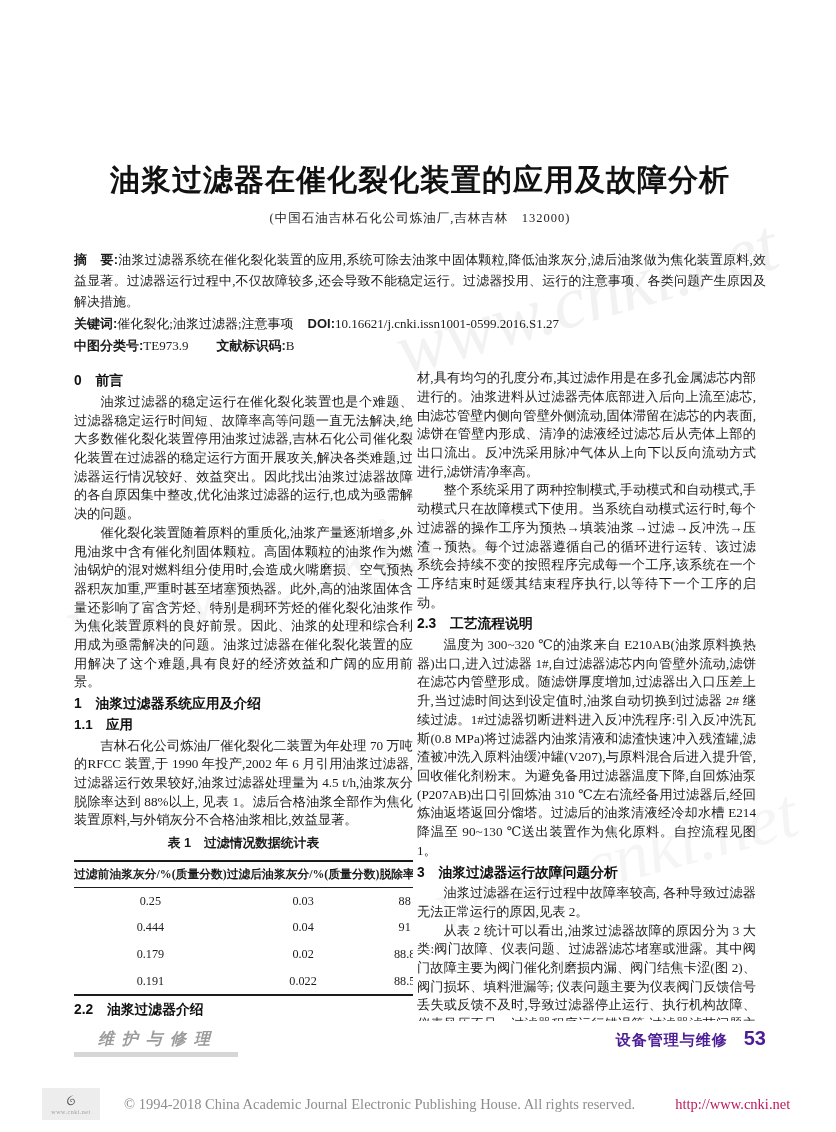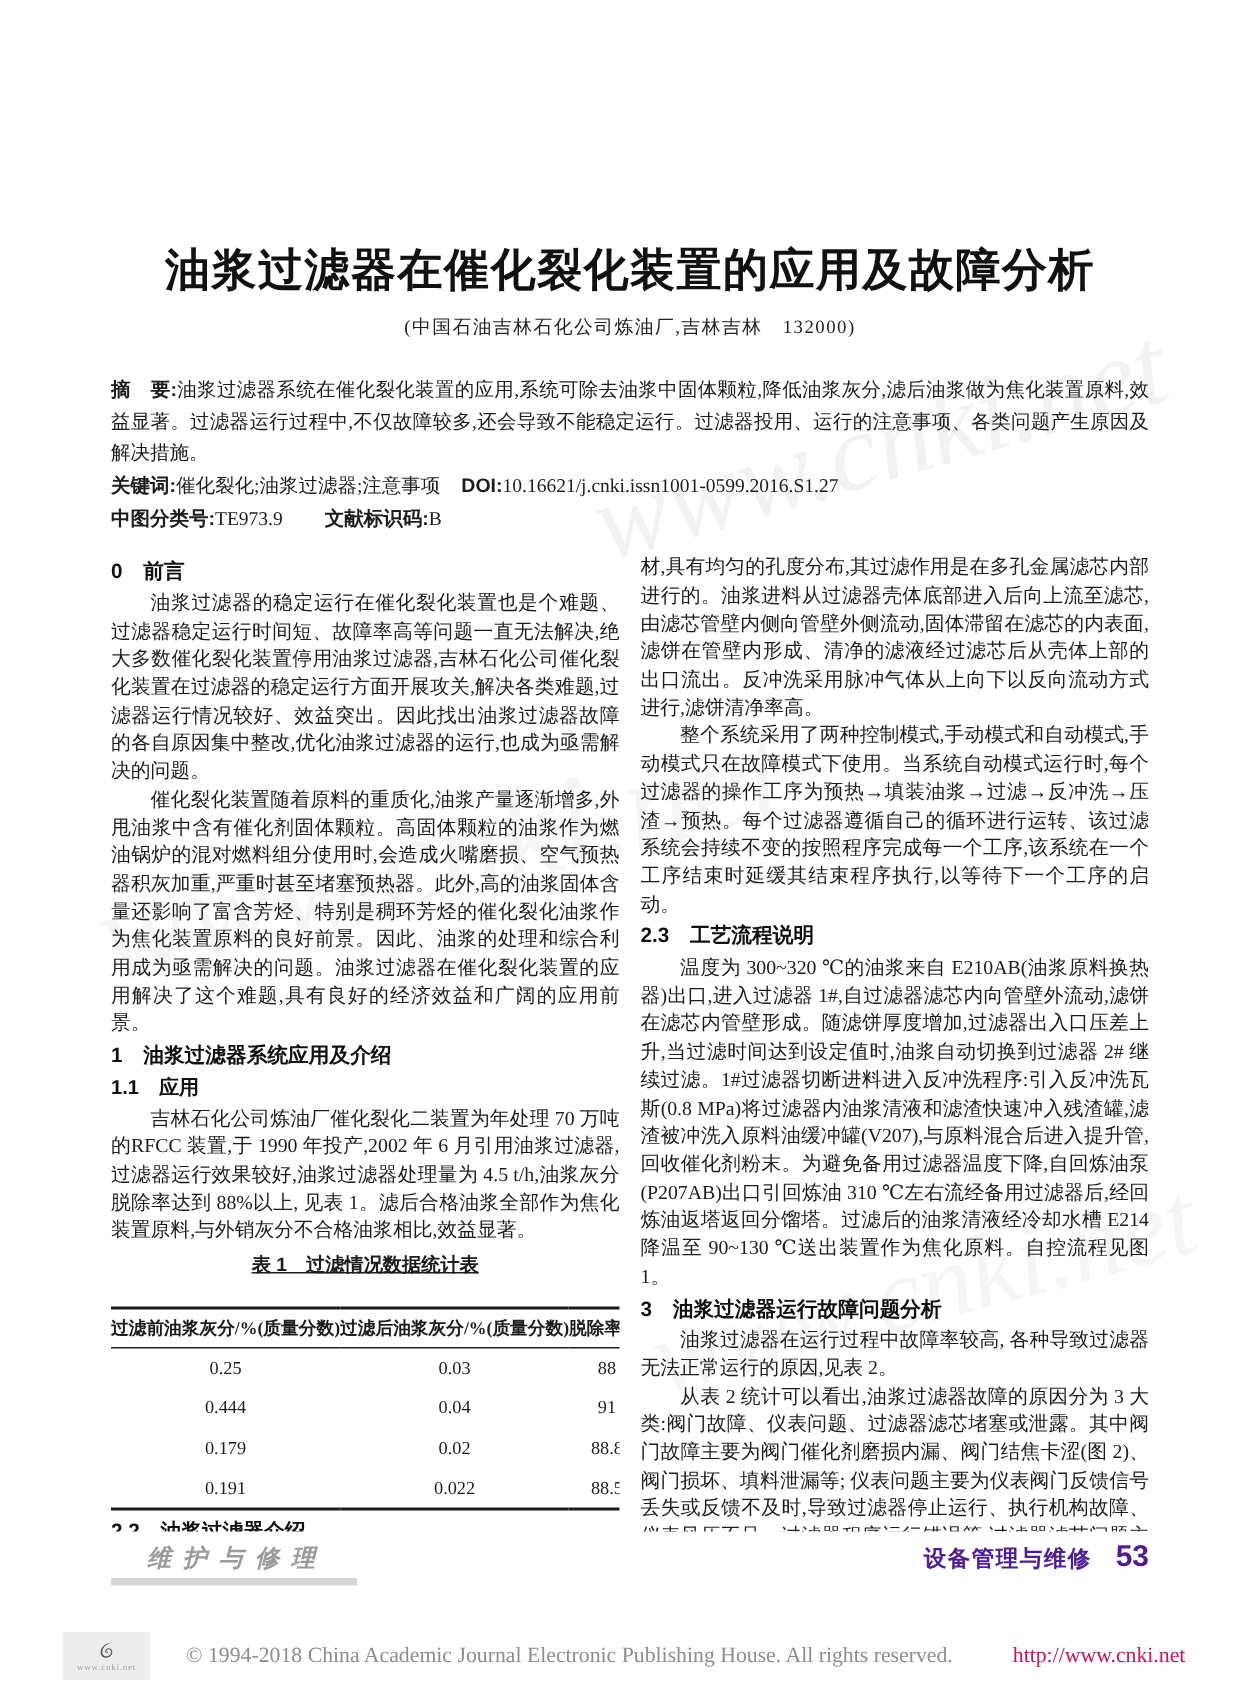--- a/index.html
+++ b/index.html
@@ -22,37 +22,36 @@
   }
   .authors{text-align:center;font-size:15px;margin-top:26px;letter-spacing:2px;}
   .affiliation{text-align:center;font-size:12.5px;margin-top:9px;letter-spacing:1px;color:#222;}
 
   .meta{margin-top:22px;font-size:13px;line-height:1.62;text-align:justify;}
   .meta .lbl{font-weight:bold;font-family:"Liberation Sans","DejaVu Sans",sans-serif;}
   .meta p{margin:0 0 1px 0;}
   .meta .doi-lbl{font-weight:bold;margin-left:14px;font-family:"Liberation Sans",sans-serif;}
   .meta .code-lbl{font-weight:bold;margin-left:28px;font-family:"Liberation Sans",sans-serif;margin-top:28px;}
 
-  .cols{display:flex;gap:14px;margin-top:13px;}
+  .cols{display:flex;gap:4px;margin-top:13px;}
   .col{width:339px;font-size:13.2px;line-height:18.7px;text-align:justify;height:652px;overflow:hidden;}
   .col p{margin:0;text-indent:2em;}
   .col p.noindent{text-indent:0;}
   .col h3{
     font-family:"Liberation Sans","DejaVu Sans",sans-serif;
     font-size:13.8px;font-weight:bold;margin:3px 0 2px 0;color:#111;
   }
   .col h4{
     font-family:"Liberation Sans","DejaVu Sans",sans-serif;
     font-size:13.4px;font-weight:bold;margin:2px 0 2px 0;color:#111;
   }
 
   .tbl-caption{
-    text-align:center;font-weight:bold;font-size:12.8px;margin:4px 0 18px 0;
+    text-align:center;font-weight:bold;font-size:12.8px;margin:4px 0 7px 0;
     font-family:"Liberation Sans","DejaVu Sans",sans-serif;
-    text-decoration:underline;
   }
   table.data{
     width:100%;border-collapse:collapse;margin:0 0 5px 0;
     border-top:2px solid #1c1c1c;border-bottom:2px solid #1c1c1c;font-size:12.2px;
   }
   table.data th{
     font-weight:bold;border-bottom:1.2px solid #1c1c1c;padding:3px 0;font-size:11.8px;white-space:nowrap;
   }
   table.data td{text-align:center;padding:4px 0;}
 

